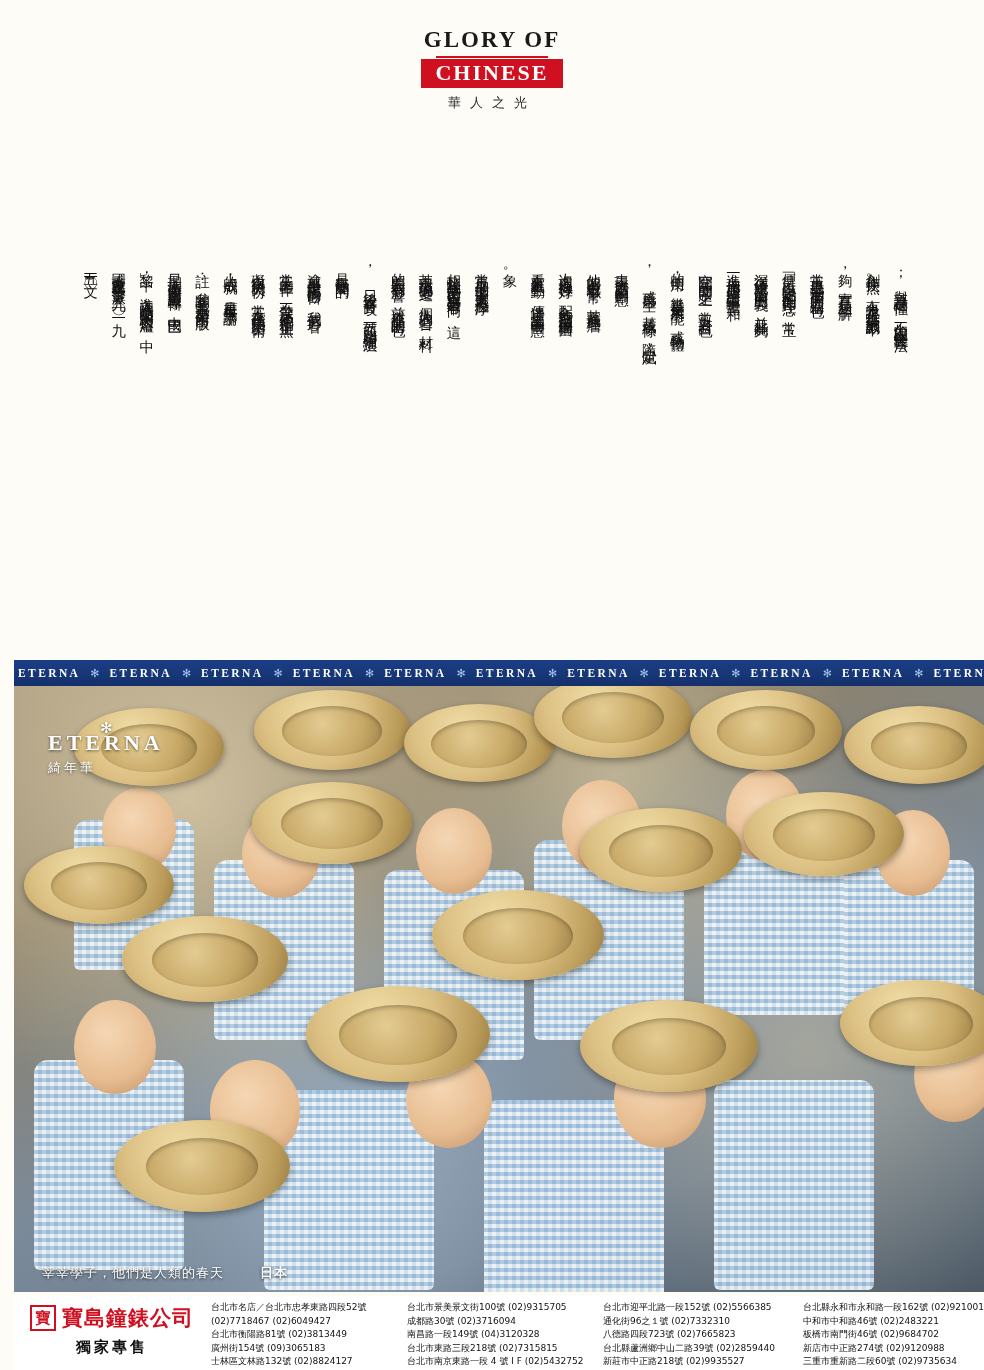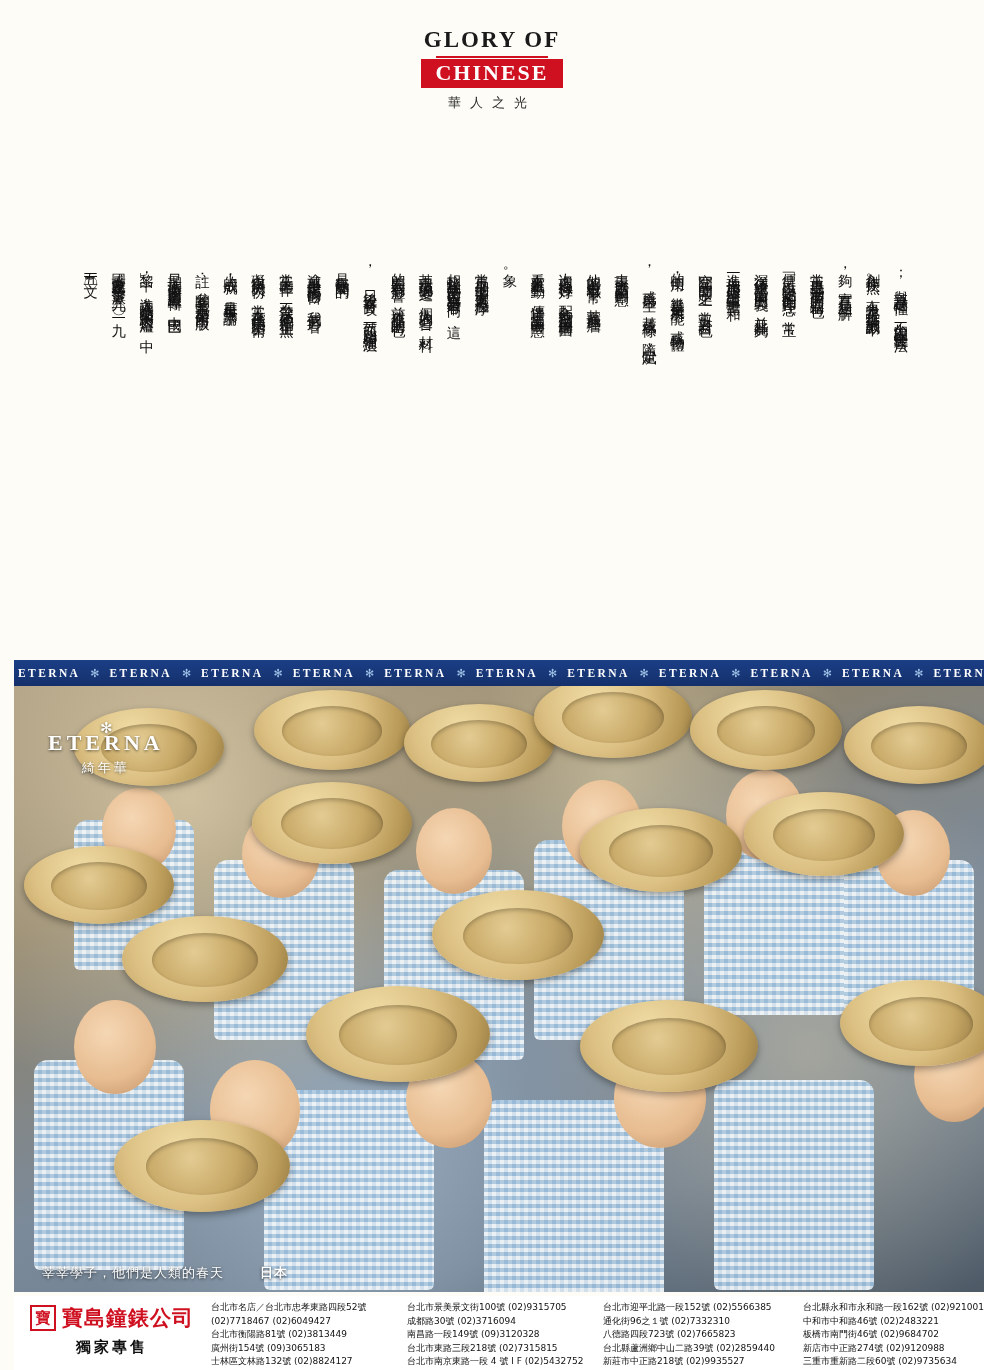--- a/index.html
+++ b/index.html
@@ -164,21 +164,20 @@
     font-size: 22px;
     letter-spacing: 4px;
     font-weight: 700;
     line-height: 1;
   }
   .brand-cn {
     font-family: Liberation Serif, serif;
     font-size: 13px;
     letter-spacing: 3px;
     margin-top: 5px;
-    text-align: center;
   }
   .brand-star {
     position: absolute;
     left: 52px; top: -12px;
     width: 16px; height: 16px;
     color: #ffffff;
     font-size: 15px;
     line-height: 1;
   }
   .caption {
@@ -384,21 +383,21 @@
         <div class="addr-col col-w1">
           <div class="addr-line">台北市名店／台北市忠孝東路四段52號</div>
           <div class="addr-line">(02)7718467 (02)6049427</div>
           <div class="addr-line">台北市衡陽路81號 (02)3813449</div>
           <div class="addr-line">廣州街154號 (09)3065183</div>
           <div class="addr-line">士林區文林路132號 (02)8824127</div>
         </div>
         <div class="addr-col col-w2">
           <div class="addr-line">台北市景美景文街100號 (02)9315705</div>
           <div class="addr-line">成都路30號 (02)3716094</div>
-          <div class="addr-line">南昌路一段149號 (09)3120328</div>
+          <div class="addr-line">南昌路一段149號 (04)3120328</div>
           <div class="addr-line">台北市東路三段218號 (02)7315815</div>
           <div class="addr-line">台北市南京東路一段 4 號 I F (02)5432752</div>
         </div>
         <div class="addr-col col-w3">
           <div class="addr-line">台北市迎平北路一段152號 (02)5566385</div>
           <div class="addr-line">通化街96之１號 (02)7332310</div>
           <div class="addr-line">八德路四段723號 (02)7665823</div>
           <div class="addr-line">台北縣蘆洲鄉中山二路39號 (02)2859440</div>
           <div class="addr-line">新莊市中正路218號 (02)9935527</div>
         </div>

